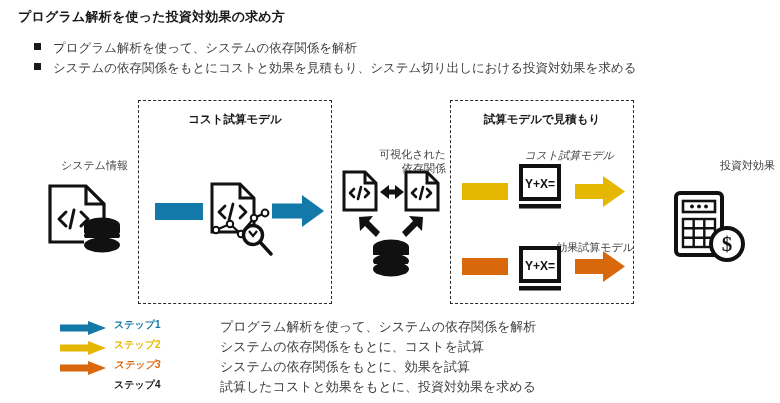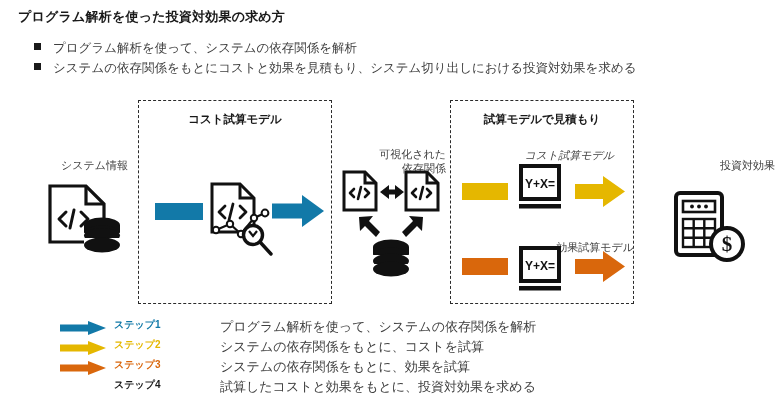--- a/index.html
+++ b/index.html
@@ -300,21 +300,21 @@
         <path d="M0 3.4 H28 V0 L46 7 L28 14 V10.6 H0 Z" fill="#E5B700"></path>
       </svg>
       <span class="legend-step" style="color:#E5B700;">ステップ2</span>
       <span class="legend-desc">システムの依存関係をもとに、コストを試算</span>
     </div>
 
     <div class="legend-row">
       <svg class="legend-arrow" viewBox="0 0 46 14">
         <path d="M0 3.4 H28 V0 L46 7 L28 14 V10.6 H0 Z" fill="#D9670C"></path>
       </svg>
-      <span class="legend-step" style="color:#D9670C;">ステップ3</span>
+      <span class="legend-step" style="color:#D9670C;font-style:italic;">ステップ3</span>
       <span class="legend-desc">システムの依存関係をもとに、効果を試算</span>
     </div>
 
     <div class="legend-row">
       <span class="legend-step" style="color:#1a1a1a;">ステップ4</span>
       <span class="legend-desc">試算したコストと効果をもとに、投資対効果を求める</span>
     </div>
 
   </div>
 

